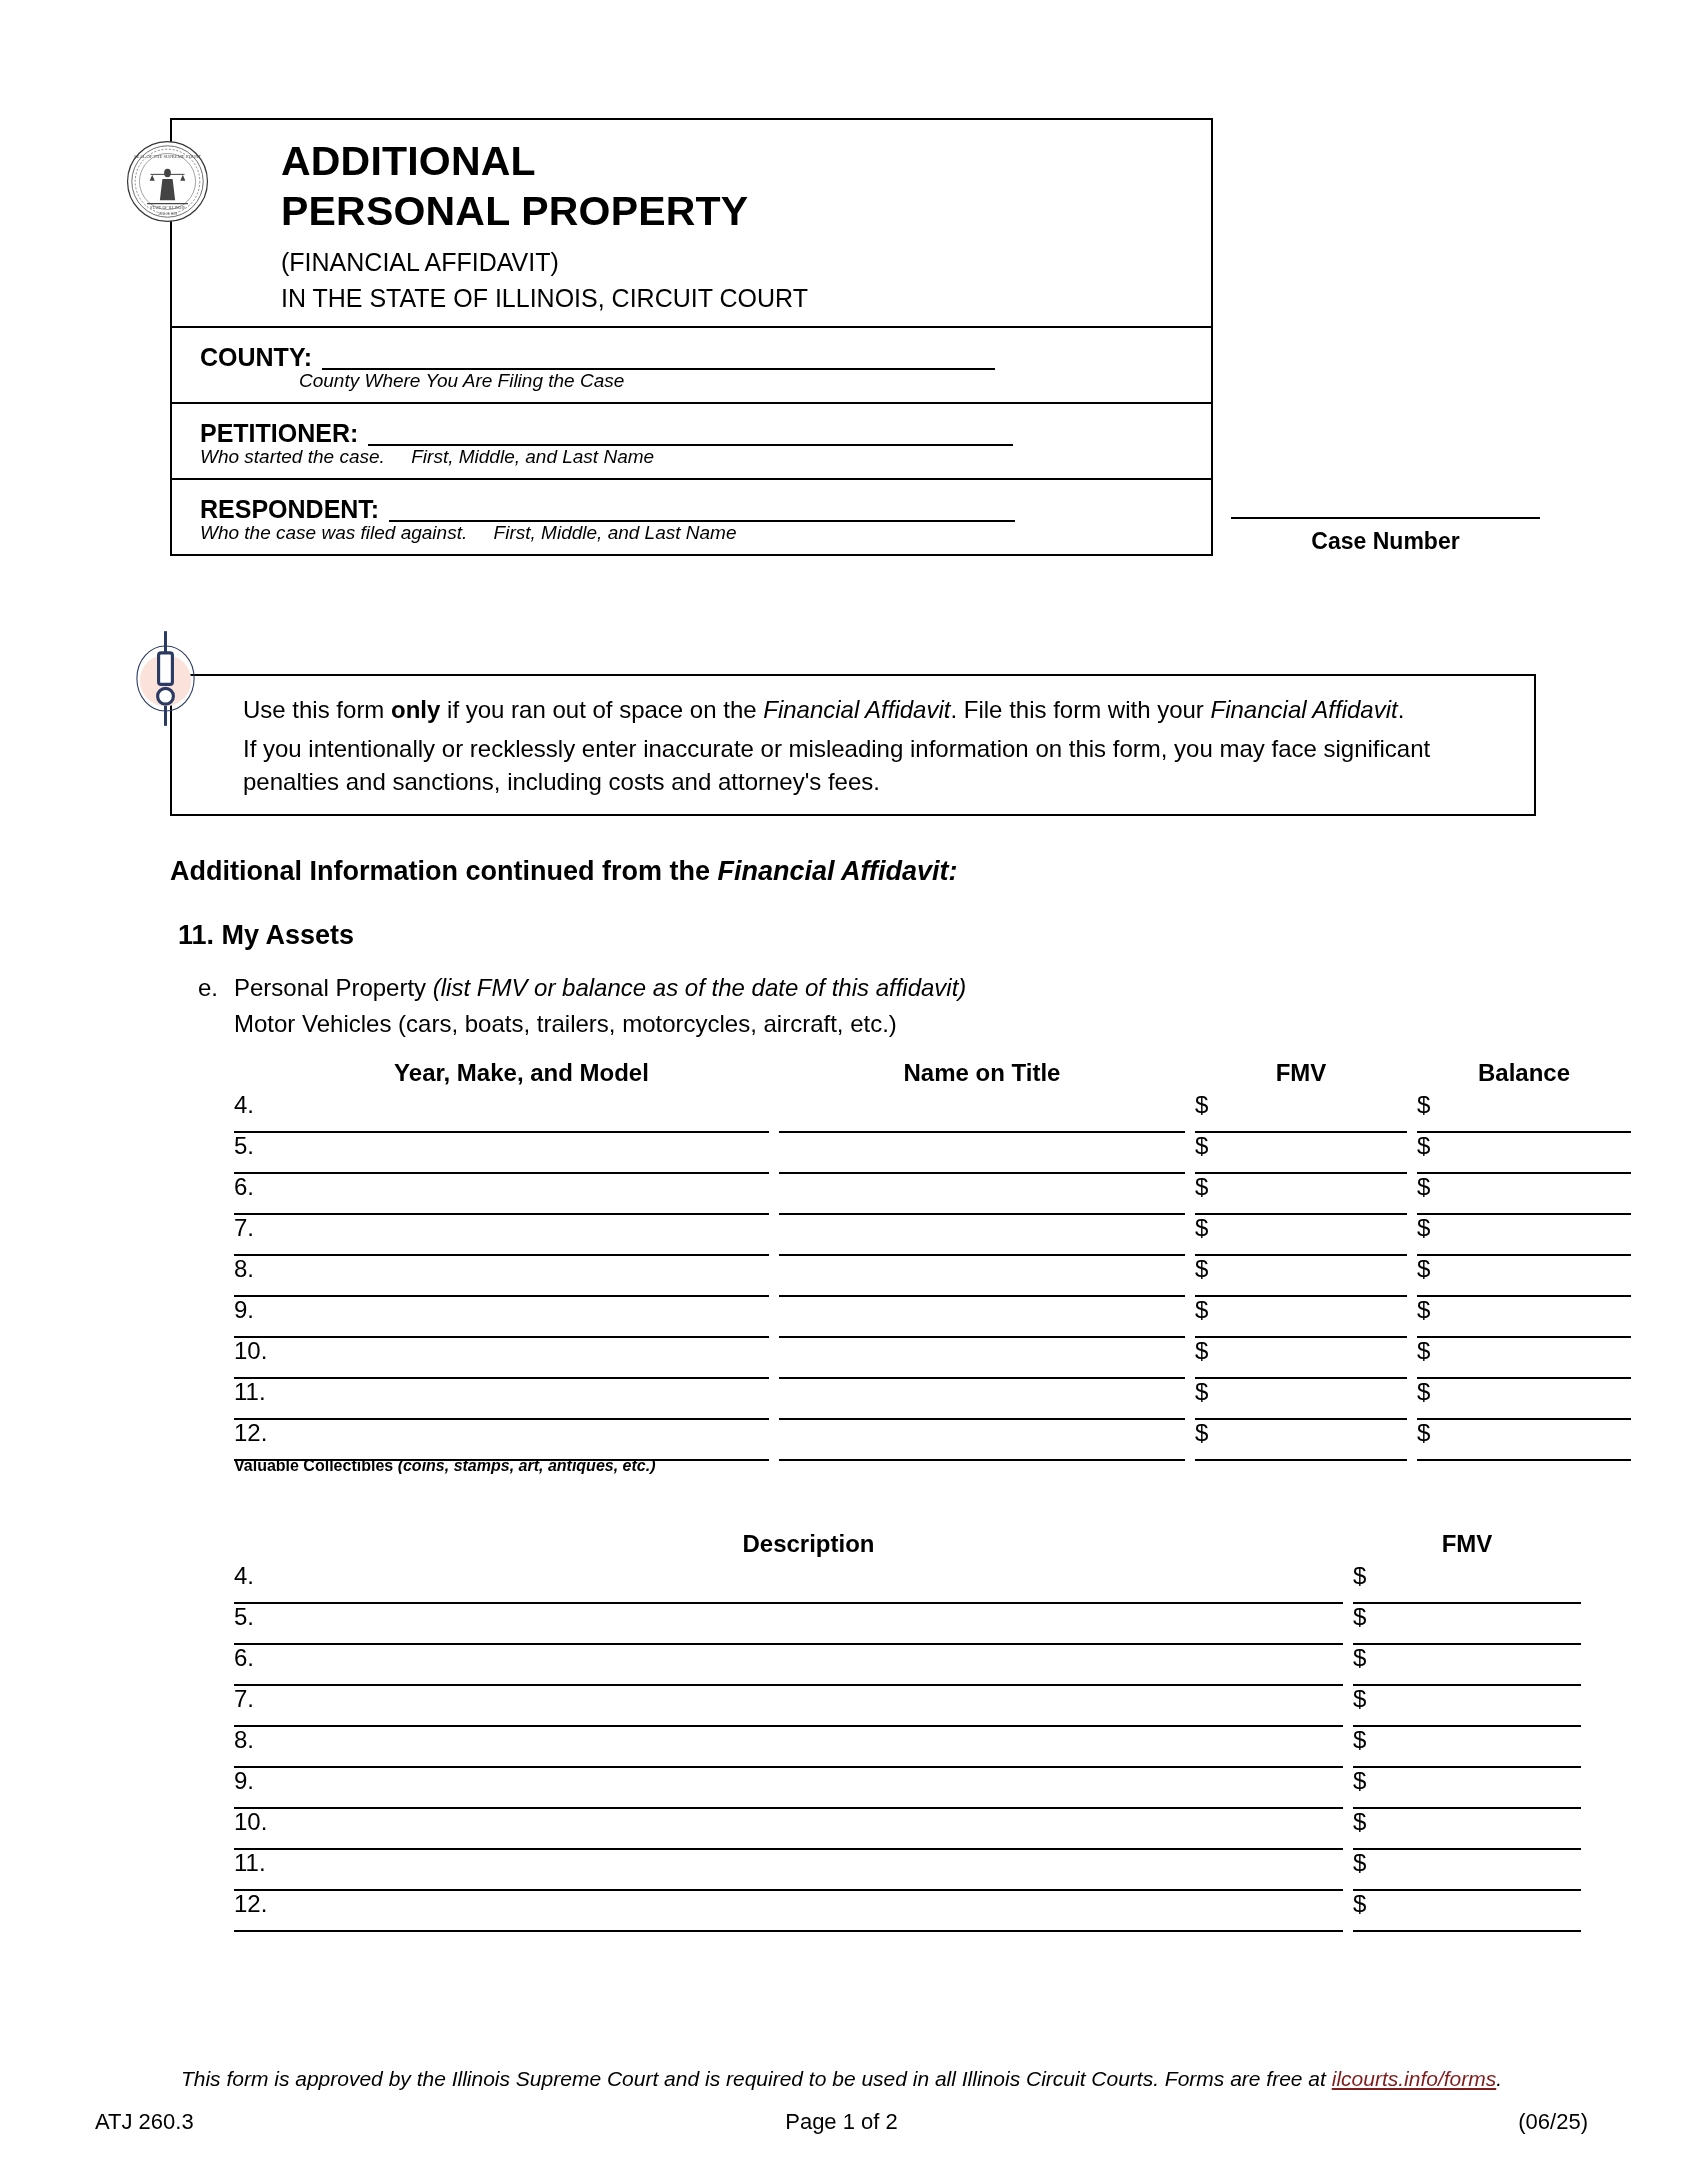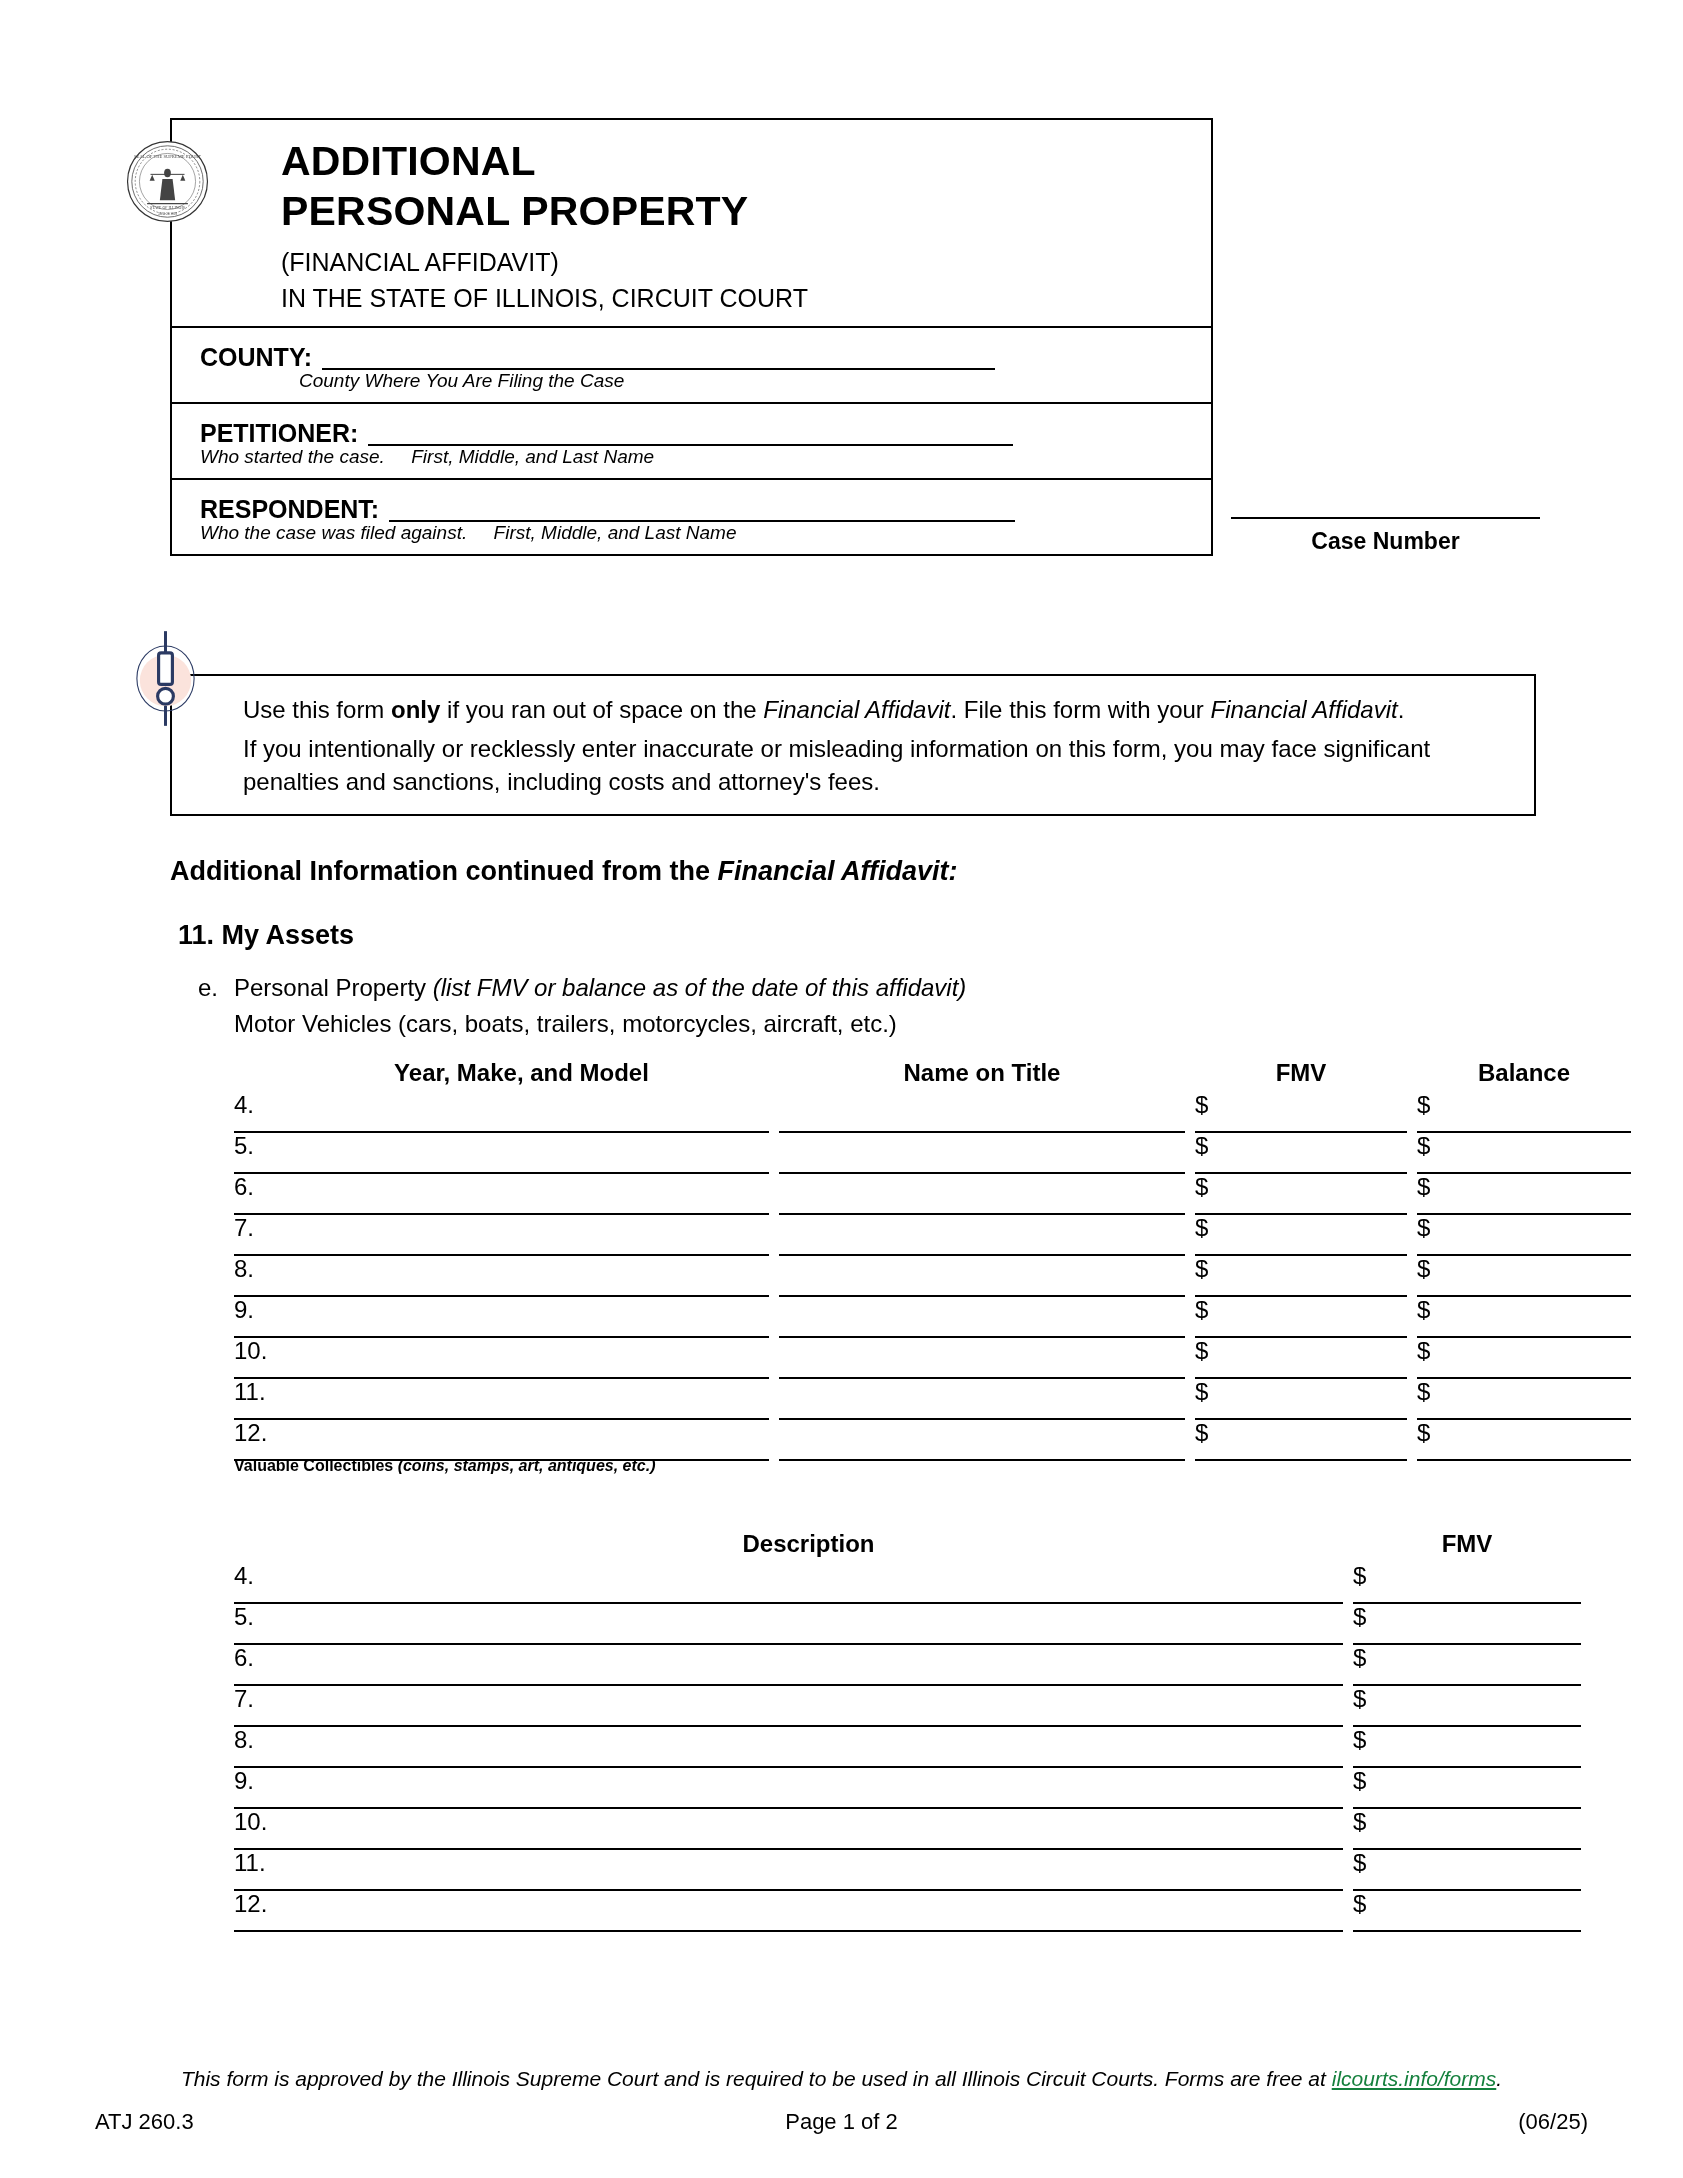--- a/index.html
+++ b/index.html
@@ -242,21 +242,21 @@
   .footer-rule-text {
     position: absolute;
     left: 0;
     top: 2067px;
     width: 1683px;
     text-align: center;
     font-size: 21px;
     font-style: italic;
   }
   .footer-link {
-    color: #15803d;
+    color: #7f1d1d;
     text-decoration: underline;
     font-style: italic;
   }
   .footer-row {
     position: absolute;
     left: 95px;
     top: 2109px;
     width: 1493px;
     display: flex;
     justify-content: space-between;

